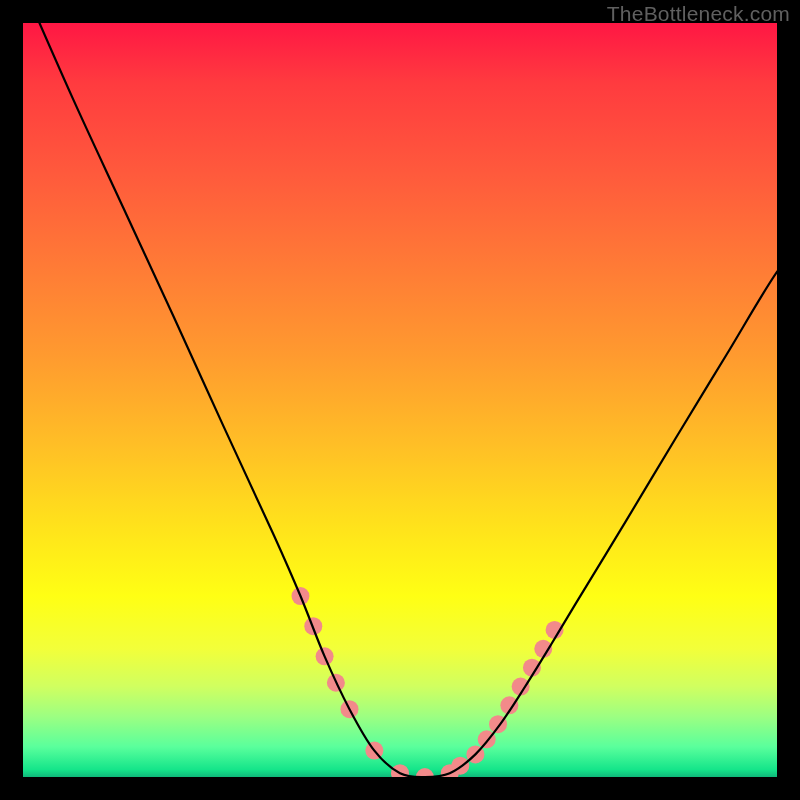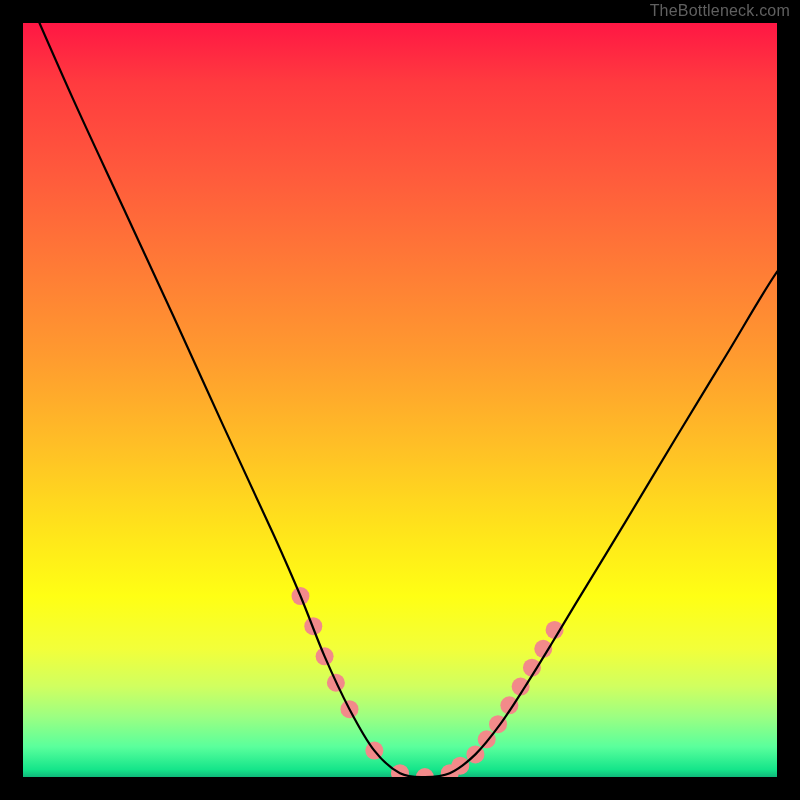--- a/index.html
+++ b/index.html
@@ -41,21 +41,21 @@
       #5aff9c 96%,
       #15e58a 99%,
       #0fb87a 100%
     );
   }
   .watermark {
     position: absolute;
     top: 2px;
     right: 10px;
     color: #606060;
-    font-size: 16px;
+    font-size: 21px;
     font-weight: 500;
     letter-spacing: 0.2px;
   }
   svg.curve {
     position: absolute;
     left: 0;
     top: 0;
     width: 754px;
     height: 754px;
   }

